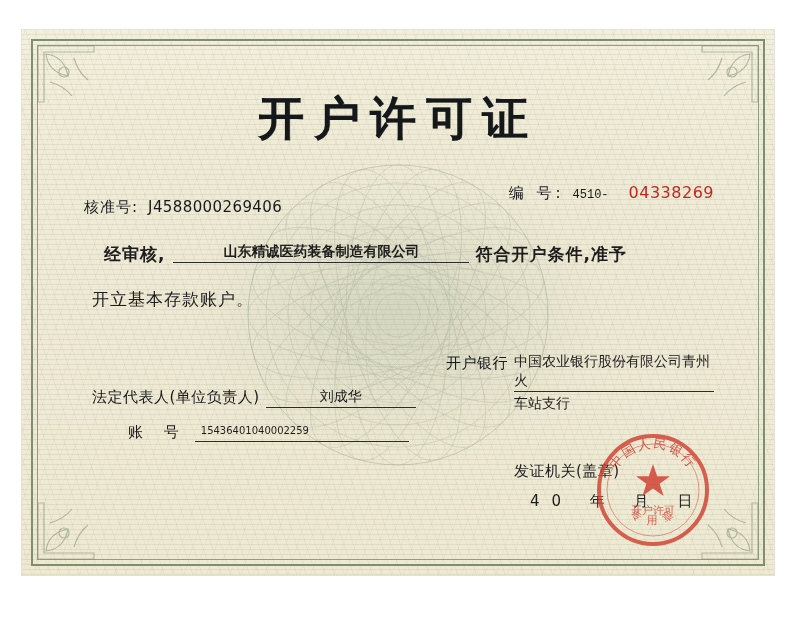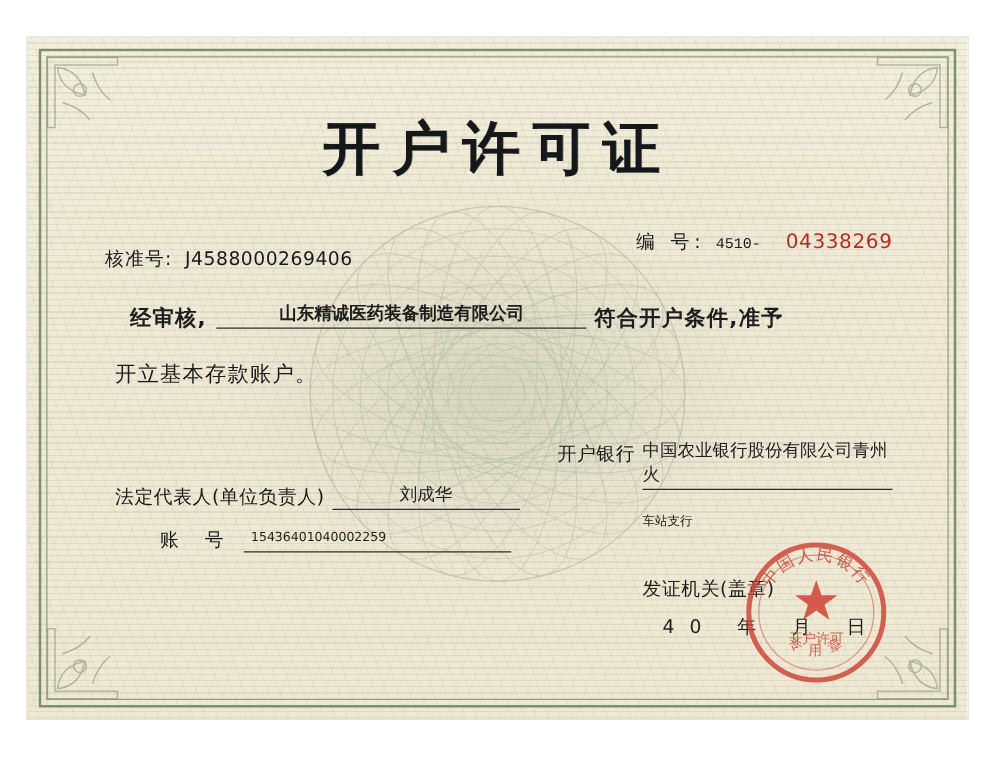--- a/index.html
+++ b/index.html
@@ -214,23 +214,23 @@
     width: 200px;
   }
   #bank-value {
     font-size: 14px;
     line-height: 19px;
     border-bottom: 1px solid #2b2b2b;
     padding-bottom: 1px;
     white-space: normal;
   }
   #bank-value-2 {
-    font-size: 10px;
+    font-size: 14px;
     line-height: 19px;
-    margin-top: 16px;
+    margin-top: 2px;
   }
 
   
   #account-row {
     position: absolute;
     left: 70px;
     top: 392px;
     display: flex;
     align-items: flex-end;
     font-size: 16px;

